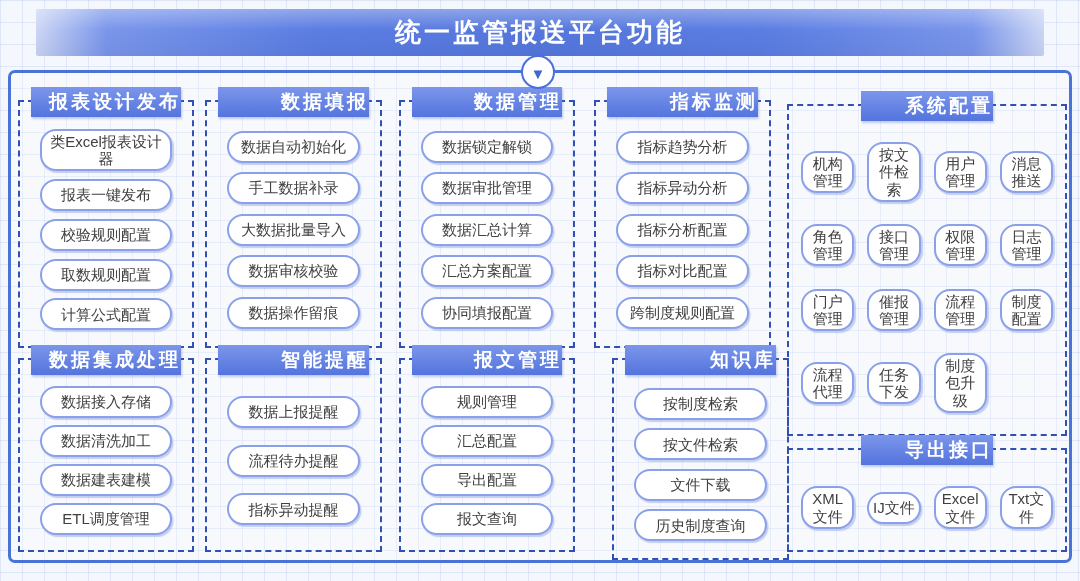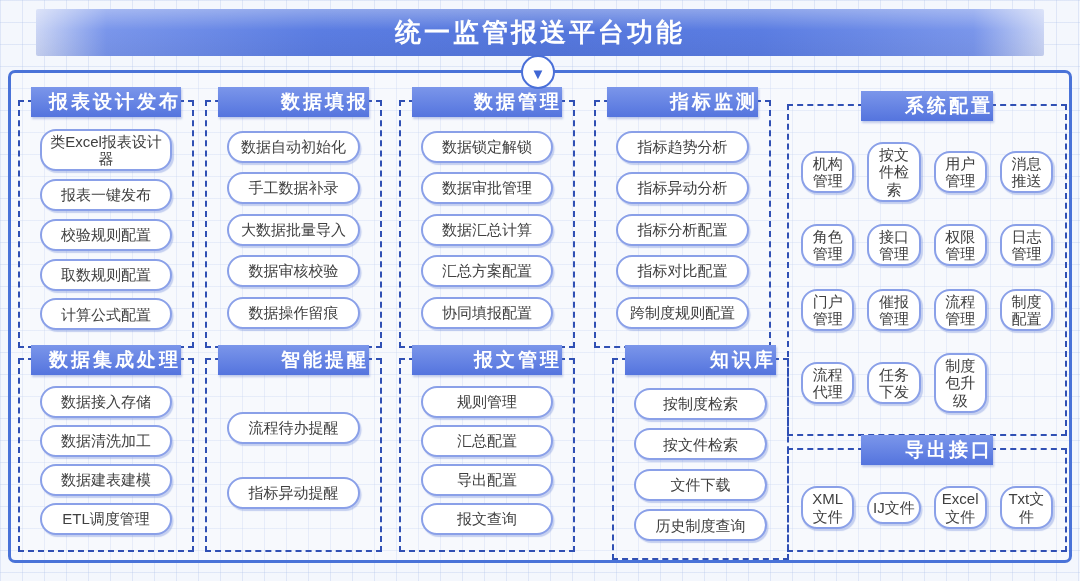--- a/index.html
+++ b/index.html
@@ -147,20 +147,21 @@
     <div class="items">
         <div class="pill">数据接入存储</div>
         <div class="pill">数据清洗加工</div>
         <div class="pill">数据建表建模</div>
         <div class="pill">ETL调度管理</div>
       </div>
   </div>
     <div class="group g6">
     <div class="group-header">智能提醒</div>
     <div class="items">
+        <div class="pill">数据上报提醒</div>
         <div class="pill">流程待办提醒</div>
         <div class="pill">指标异动提醒</div>
       </div>
   </div>
     <div class="group g7">
     <div class="group-header">报文管理</div>
     <div class="items">
         <div class="pill">规则管理</div>
         <div class="pill">汇总配置</div>
         <div class="pill">导出配置</div>

